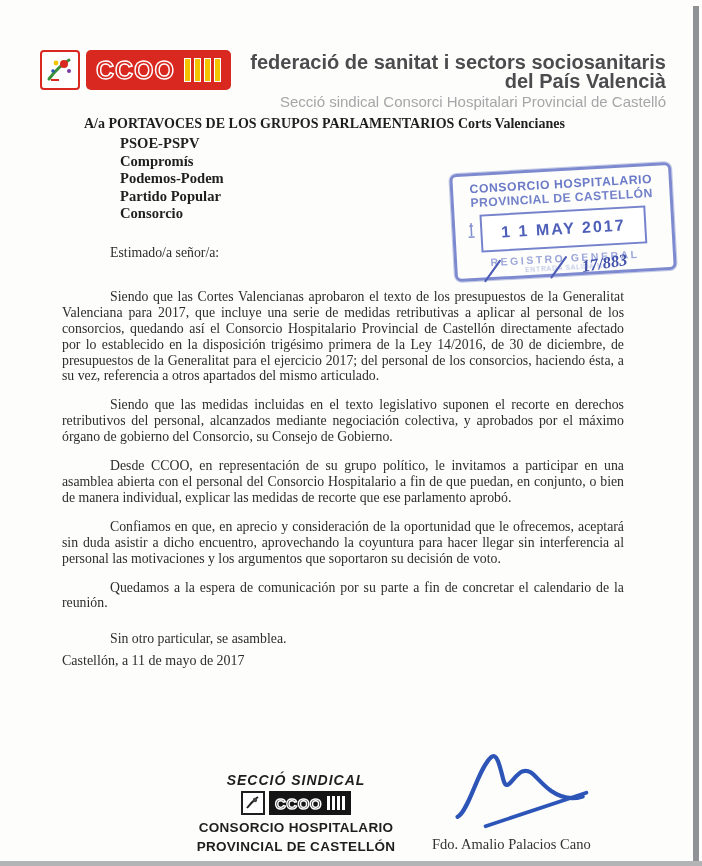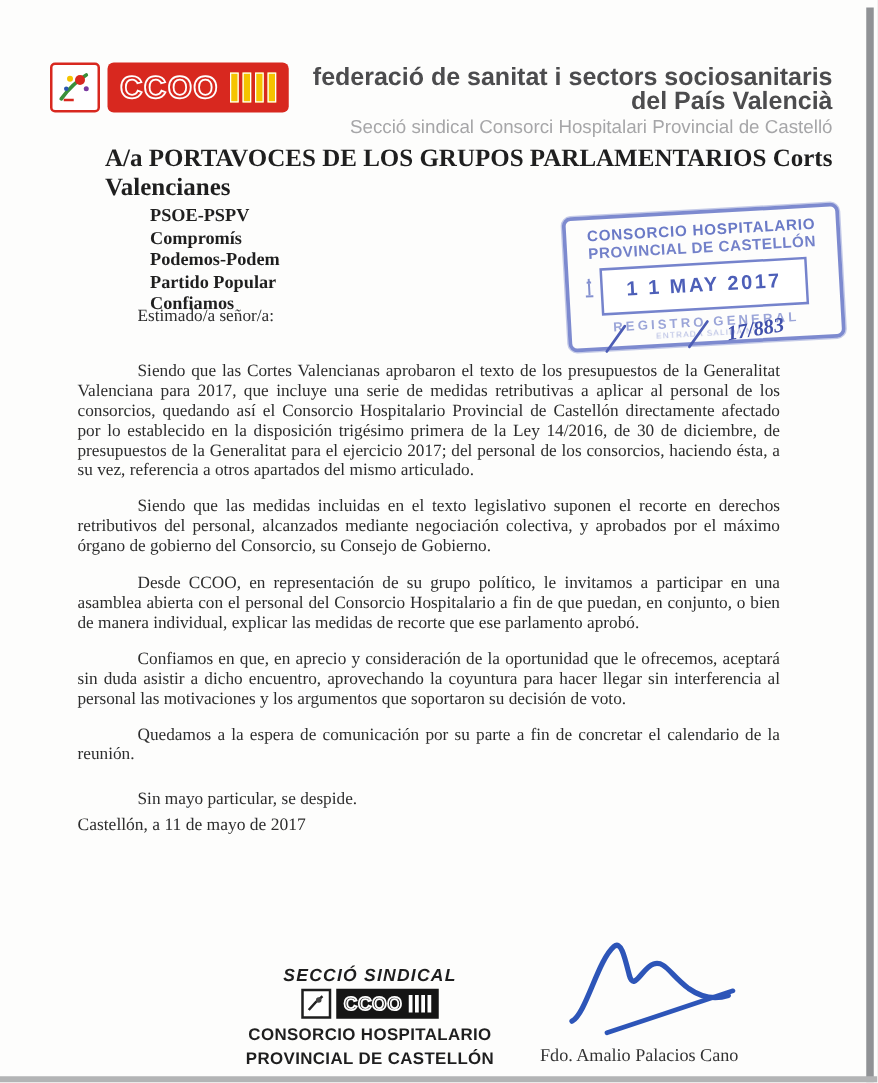--- a/index.html
+++ b/index.html
@@ -25,21 +25,21 @@
   }
   .stripes{display:flex;gap:3px;margin-left:9px;}
   .stripes span{display:block;width:5px;height:22px;background:#f5c400;border:1px solid #fff;}
   .header-text{position:absolute;right:36px;top:53px;text-align:right;
                font-family:"Liberation Sans","DejaVu Sans",sans-serif;}
   .header-text .l1,.header-text .l2{font-size:20px;font-weight:bold;color:#4c4c4e;line-height:19px;}
   .header-text .l3{font-size:15px;color:#a6a6a8;line-height:22px;}
 
   
   .recipient{position:absolute;left:84px;top:116px;font-weight:bold;color:#1f1f1f;}
-  .recipient .head{font-size:20px;}
+  .recipient .head{font-size:14px;}
   .recipient ul{list-style:none;margin:3px 0 0 36px;padding:0;}
   .recipient li{font-size:14.6px;line-height:17.6px;}
 
   
   .reg-stamp{
     position:absolute;left:452px;top:168px;width:222px;height:108px;
     transform:rotate(-3.2deg);
     border:3px solid rgba(93,109,195,.8);border-radius:7px;
     box-shadow:0 0 0 1px rgba(93,109,195,.35);
     font-family:"Liberation Sans","DejaVu Sans",sans-serif;
@@ -113,21 +113,21 @@
     <div class="l3">Secció sindical Consorci Hospitalari Provincial de Castelló</div>
   </div>
 
   <div class="recipient">
     <div class="head">A/a PORTAVOCES DE LOS GRUPOS PARLAMENTARIOS Corts Valencianes</div>
     <ul>
       <li>PSOE-PSPV</li>
       <li>Compromís</li>
       <li>Podemos-Podem</li>
       <li>Partido Popular</li>
-      <li>Confiamos</li>
+      <li>Consorcio</li>
     </ul>
   </div>
 
   <div class="reg-stamp">
     <div class="t1">CONSORCIO HOSPITALARIO</div>
     <div class="t2">PROVINCIAL DE CASTELLÓN</div>
     <span class="tower">
       <svg width="10" height="18" viewBox="0 0 10 18">
         <path d="M5 1 v13 M2 15 h6 M3.2 4 h3.6" stroke="#5b6cc1" stroke-width="1.6" fill="none"></path>
       </svg>
@@ -144,21 +144,21 @@
     </svg>
   </div>
 
   <div class="body">
     <p class="salutation">Estimado/a señor/a:</p>
     <p class="para">Siendo que las Cortes Valencianas aprobaron el texto de los presupuestos de la Generalitat Valenciana para 2017, que incluye una serie de medidas retributivas a aplicar al personal de los consorcios, quedando así el Consorcio Hospitalario Provincial de Castellón directamente afectado por lo establecido en la disposición trigésimo primera de la Ley 14/2016, de 30 de diciembre, de presupuestos de la Generalitat para el ejercicio 2017; del personal de los consorcios, haciendo ésta, a su vez, referencia a otros apartados del mismo articulado.</p>
     <p class="para">Siendo que las medidas incluidas en el texto legislativo suponen el recorte en derechos retributivos del personal, alcanzados mediante negociación colectiva, y aprobados por el máximo órgano de gobierno del Consorcio, su Consejo de Gobierno.</p>
     <p class="para">Desde CCOO, en representación de su grupo político, le invitamos a participar en una asamblea abierta con el personal del Consorcio Hospitalario a fin de que puedan, en conjunto, o bien de manera individual, explicar las medidas de recorte que ese parlamento aprobó.</p>
     <p class="para">Confiamos en que, en aprecio y consideración de la oportunidad que le ofrecemos, aceptará sin duda asistir a dicho encuentro, aprovechando la coyuntura para hacer llegar sin interferencia al personal las motivaciones y los argumentos que soportaron su decisión de voto.</p>
     <p class="para p5">Quedamos a la espera de comunicación por su parte a fin de concretar el calendario de la reunión.</p>
-    <p class="closing">Sin mayo particular, se despide.</p>
+    <p class="closing">Sin otro particular, se asamblea.</p>
     <div class="dateline">Castellón, a 11 de mayo de 2017</div>
   </div>
 
   <div class="union-stamp">
     <div class="s1">SECCIÓ SINDICAL</div>
     <div class="mini-logo">
       <span class="mini-emblem">
         <svg width="16" height="16" viewBox="0 0 16 16">
           <path d="M2 13 C6 8 9 5 13 2" stroke="#222" stroke-width="2" fill="none"></path>
           <circle cx="10" cy="5" r="2.2" fill="#444"></circle>

